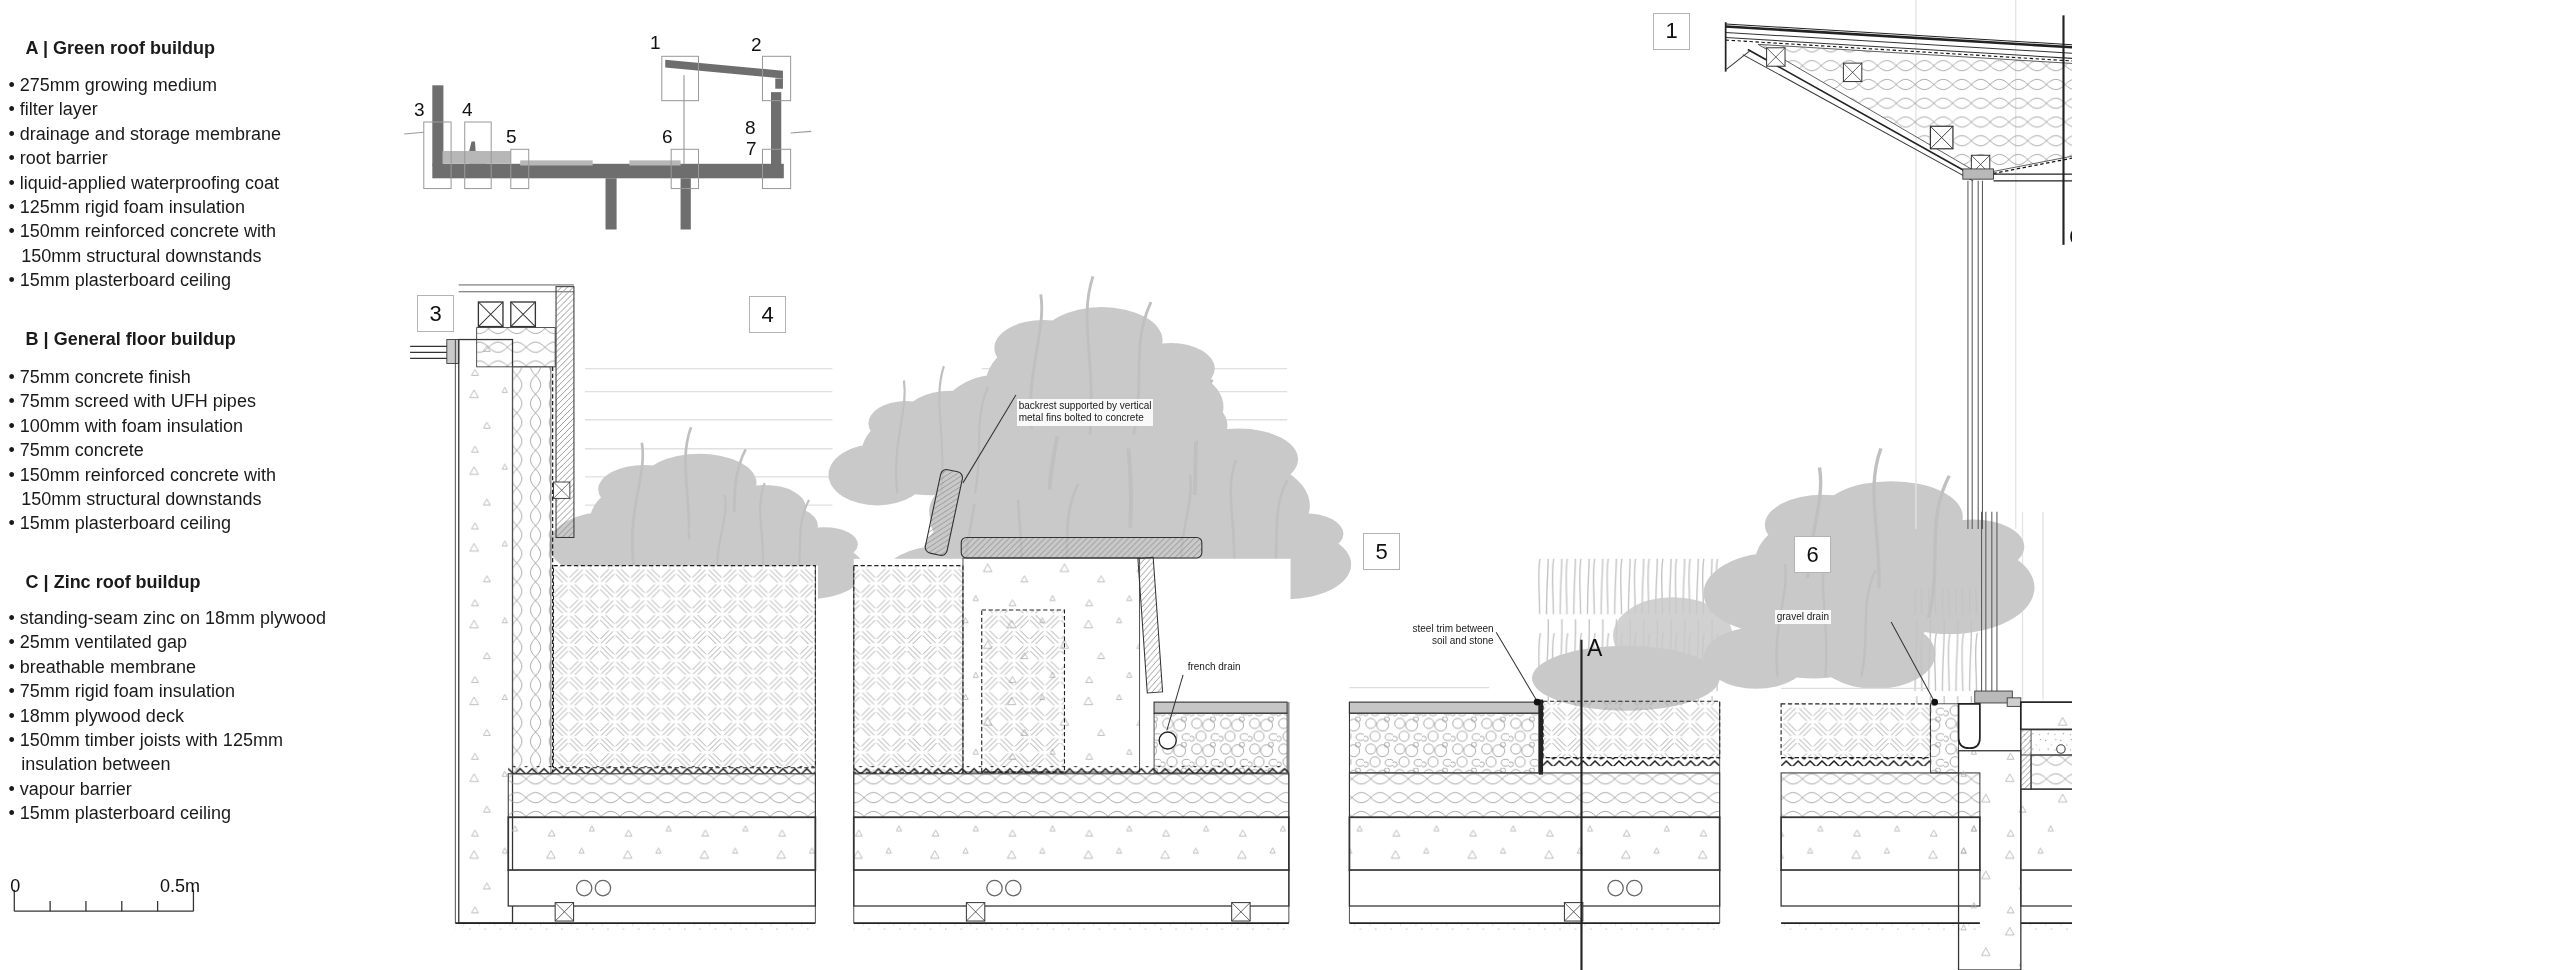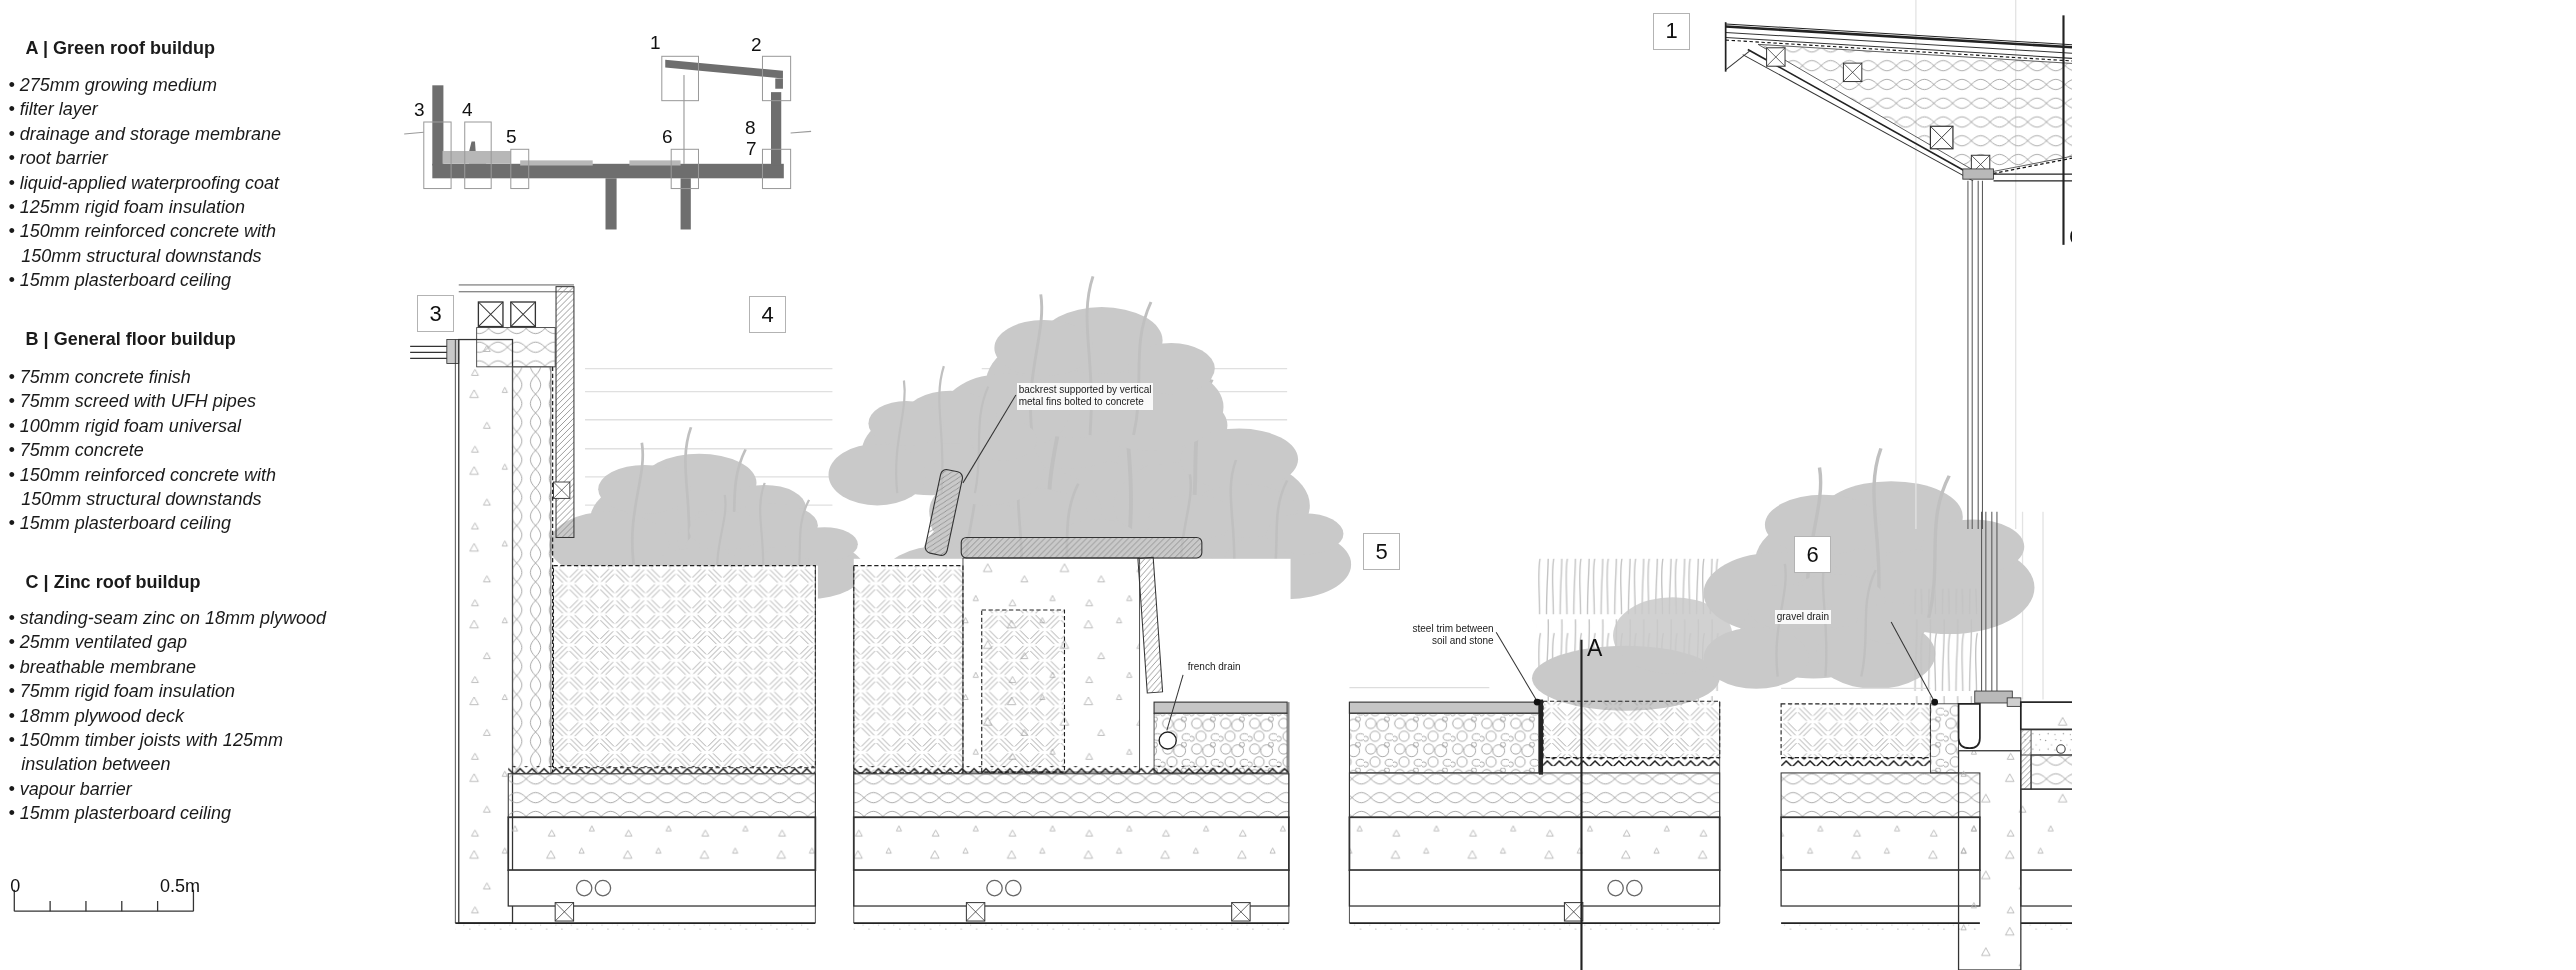--- a/index.html
+++ b/index.html
@@ -2,21 +2,21 @@
 <html style="font-size:13.7px"><head>
 <meta charset="utf-8">
 <style>
   html,body{margin:0;padding:0;background:#fff;}
   .canvas{position:relative;width:2072px;height:970px;background:#fff;overflow:hidden;
           font-family:"Liberation Sans",sans-serif;color:#1a1a1a;}
   svg.sheet{position:absolute;left:0;top:0;}
   .legend-heading{position:absolute;left:25.6px;font-size:18px;font-weight:700;}
   .legend-list{position:absolute;left:8.5px;width:350px;list-style:none;margin:0;padding:0;
                font-size:18px;line-height:24.4px;}
-  .legend-list li{white-space:pre-line;padding-left:12.8px;text-indent:-12.8px;font-style:italic;}
+  .legend-list li{white-space:pre-line;padding-left:12.8px;text-indent:-12.8px;}
   .legend-list li::before{content:"• ";}
   .detail-label{position:absolute;width:35px;height:35px;background:#fff;border:0.9px solid #b3b3b3;
                 display:flex;align-items:center;justify-content:center;font-size:22px;color:#111;}
   .anno{position:absolute;font-size:10px;line-height:1.24;white-space:pre-line;
         background:rgba(255,255,255,0.88);padding:0.9px 1.7px;}
   .anno.right{text-align:right;}
   .sec-letter{position:absolute;font-size:23px;color:#111;}
   .kp-num{position:absolute;font-size:19px;color:#111;}
   .scale-label{position:absolute;font-size:18px;color:#111;}
 </style>
@@ -388,21 +388,21 @@
   <li>125mm rigid foam insulation</li>
   <li>150mm reinforced concrete with
 150mm structural downstands</li>
   <li>15mm plasterboard ceiling</li>
 </ul>
 
 <div class="legend-heading" style="top:329px;">B | General floor buildup</div>
 <ul class="legend-list" style="top:365px;">
   <li>75mm concrete finish</li>
   <li>75mm screed with UFH pipes</li>
-  <li>100mm rigid foam universal</li>
+  <li>100mm with foam insulation</li>
   <li>75mm concrete</li>
   <li>150mm reinforced concrete with
 150mm structural downstands</li>
   <li>15mm plasterboard ceiling</li>
 </ul>
 
 <div class="legend-heading" style="top:572px;">C | Zinc roof buildup</div>
 <ul class="legend-list" style="top:606px;">
   <li>standing-seam zinc on 18mm plywood</li>
   <li>25mm ventilated gap</li>
@@ -426,21 +426,21 @@
 
 <div class="detail-label" style="left:1653px;top:12.8px;">1</div>
 <div class="detail-label" style="left:2264px;top:12px;">2</div>
 <div class="detail-label" style="left:417px;top:295px;">3</div>
 <div class="detail-label" style="left:749px;top:296px;">4</div>
 <div class="detail-label" style="left:1363px;top:533px;">5</div>
 <div class="detail-label" style="left:1794px;top:536px;">6</div>
 <div class="detail-label" style="left:2264px;top:603px;">7</div>
 <div class="detail-label" style="left:2263px;top:486px;">8</div>
 
-<div class="anno" style="left:1017px;top:383px;">backrest supported by vertical
+<div class="anno" style="left:1017px;top:399px;">backrest supported by vertical
 metal fins bolted to concrete</div>
 <div class="anno" style="left:1186px;top:660px;">french drain</div>
 <div class="anno right" style="left:1340px;top:622px;width:152px;">steel trim between
 soil and stone</div>
 <div class="anno" style="left:1727px;top:610px;margin-left:48px;">gravel drain</div>
 <div class="anno right" style="left:2253px;top:249px;width:119px;">178x102mm
 universal beam</div>
 
 <div class="sec-letter" style="left:1587px;top:635px;">A</div>
 <div class="sec-letter" style="left:2089px;top:633px;">B</div>

